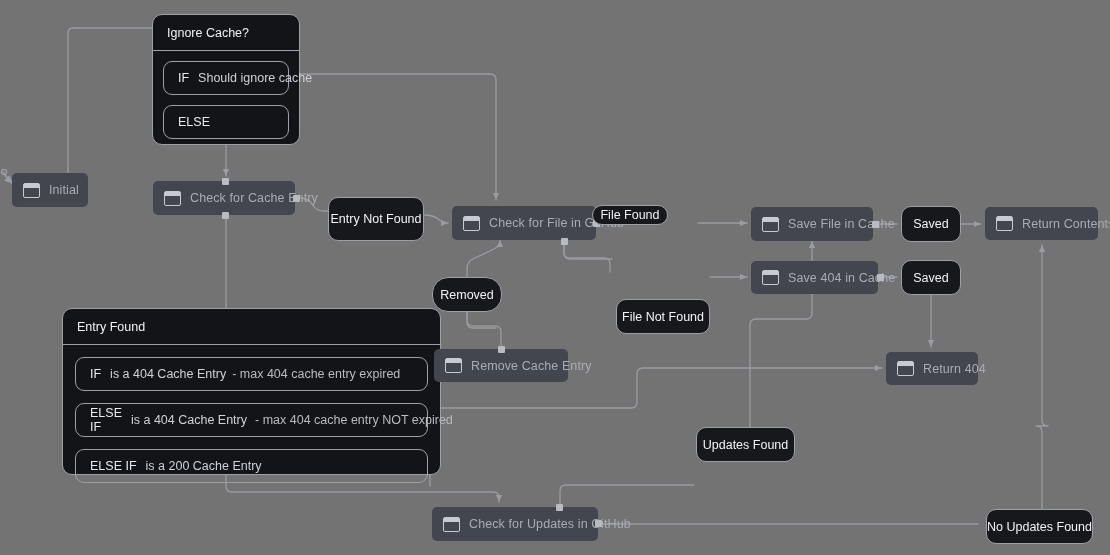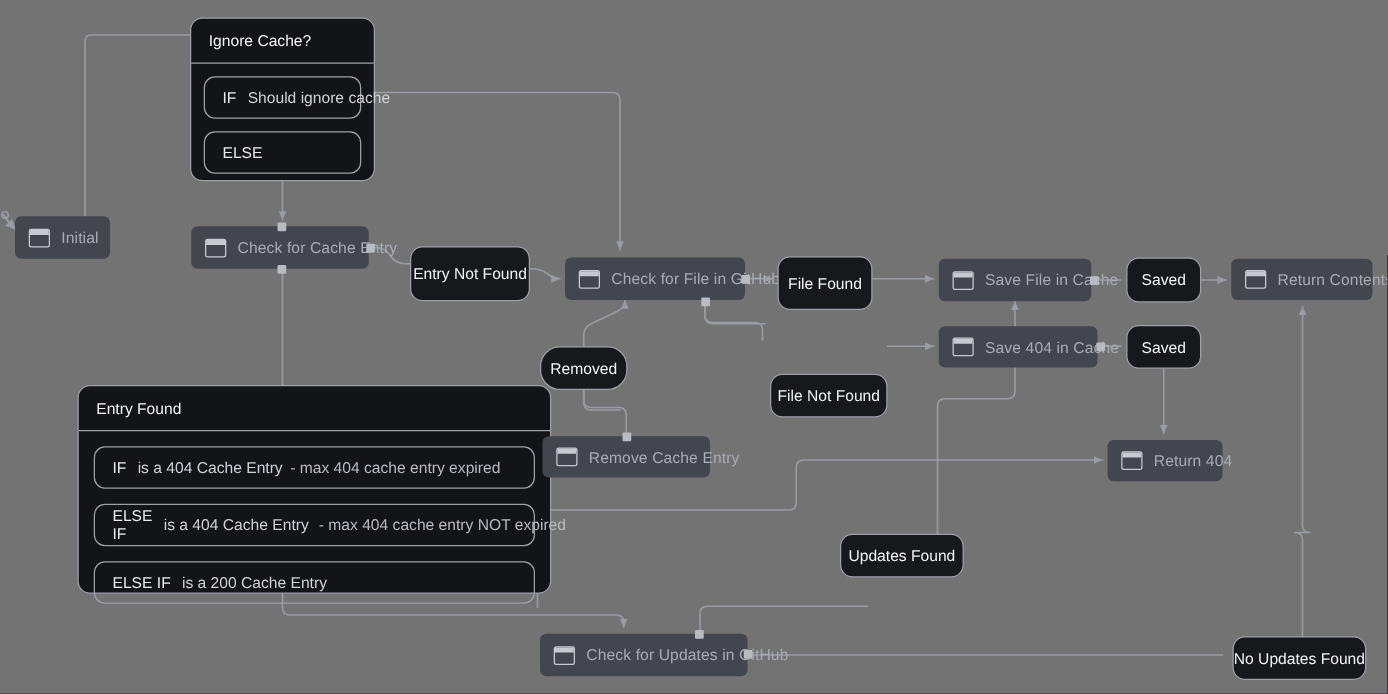--- a/index.html
+++ b/index.html
@@ -195,35 +195,35 @@
   <div class="node" style="left:432px;top:507px;width:166px;">
     <span class="ico"></span>
     <span class="lbl">Check for Updates in GitHub</span>
   </div>
   <div class="handle" style="left:556px;top:504px;"></div>
   <div class="handle" style="left:595px;top:520px;"></div>
 
   <div class="pill" style="left:328px;top:197px;width:96px;height:44px;">
     <span>Entry Not Found</span>
   </div>
-  <div class="pill" style="left:622px;top:205px;width:76px;height:43px;">
+  <div class="pill" style="left:592px;top:205px;width:76px;height:20px;">
     <span>File Found</span>
   </div>
   <div class="pill" style="left:901px;top:206px;width:60px;height:36px;">
     <span>Saved</span>
   </div>
   <div class="pill" style="left:616px;top:259px;width:94px;height:35px;margin-top:40px;">
     <span>File Not Found</span>
   </div>
   <div class="pill" style="left:901px;top:260px;width:60px;height:35px;">
     <span>Saved</span>
   </div>
   <div class="pill" style="left:432px;top:277px;width:70px;height:35px;border-radius:16px;">
     <span>Removed</span>
   </div>
-  <div class="pill" style="left:672px;top:427px;width:99px;height:35px;">
+  <div class="pill" style="left:696px;top:427px;width:99px;height:35px;">
     <span>Updates Found</span>
   </div>
   <div class="pill" style="left:986px;top:509px;width:107px;height:35px;">
     <span>No Updates Found</span>
   </div>
 
 </div>
 
 </body></html>

